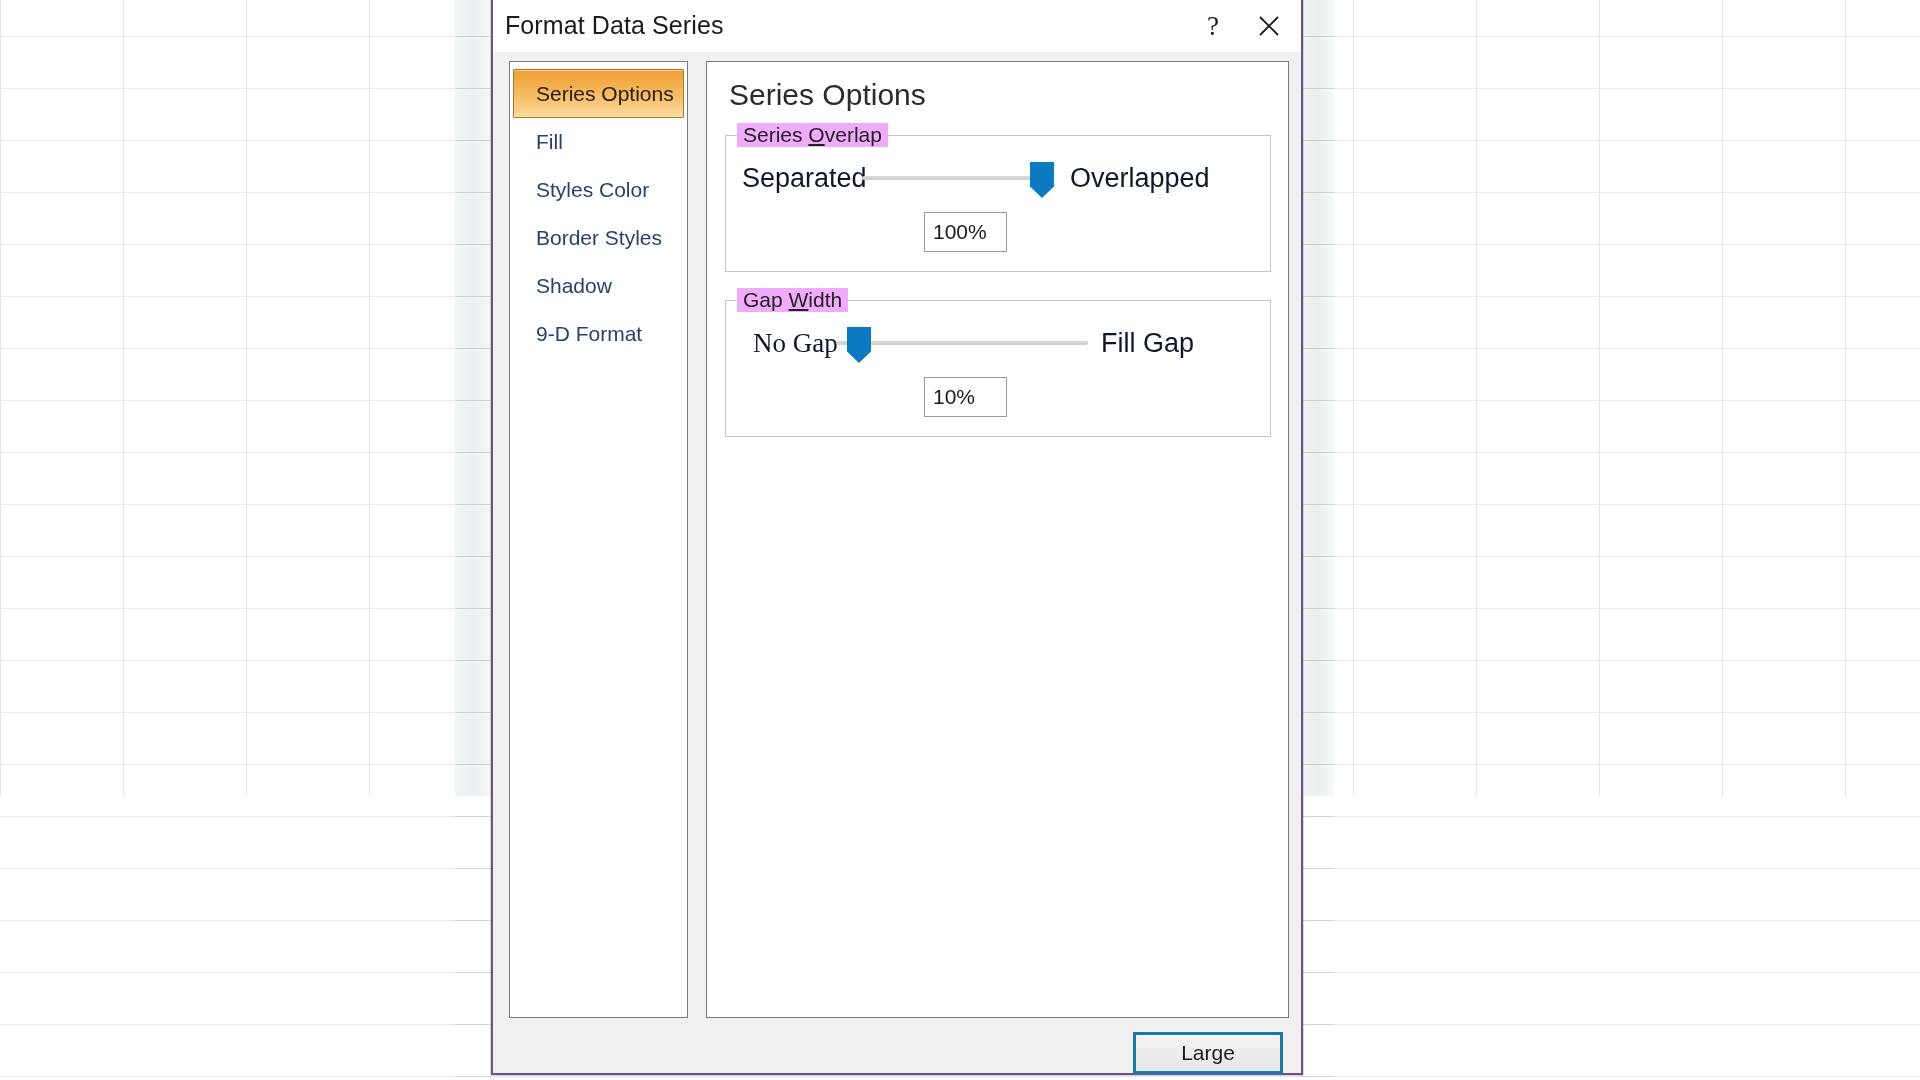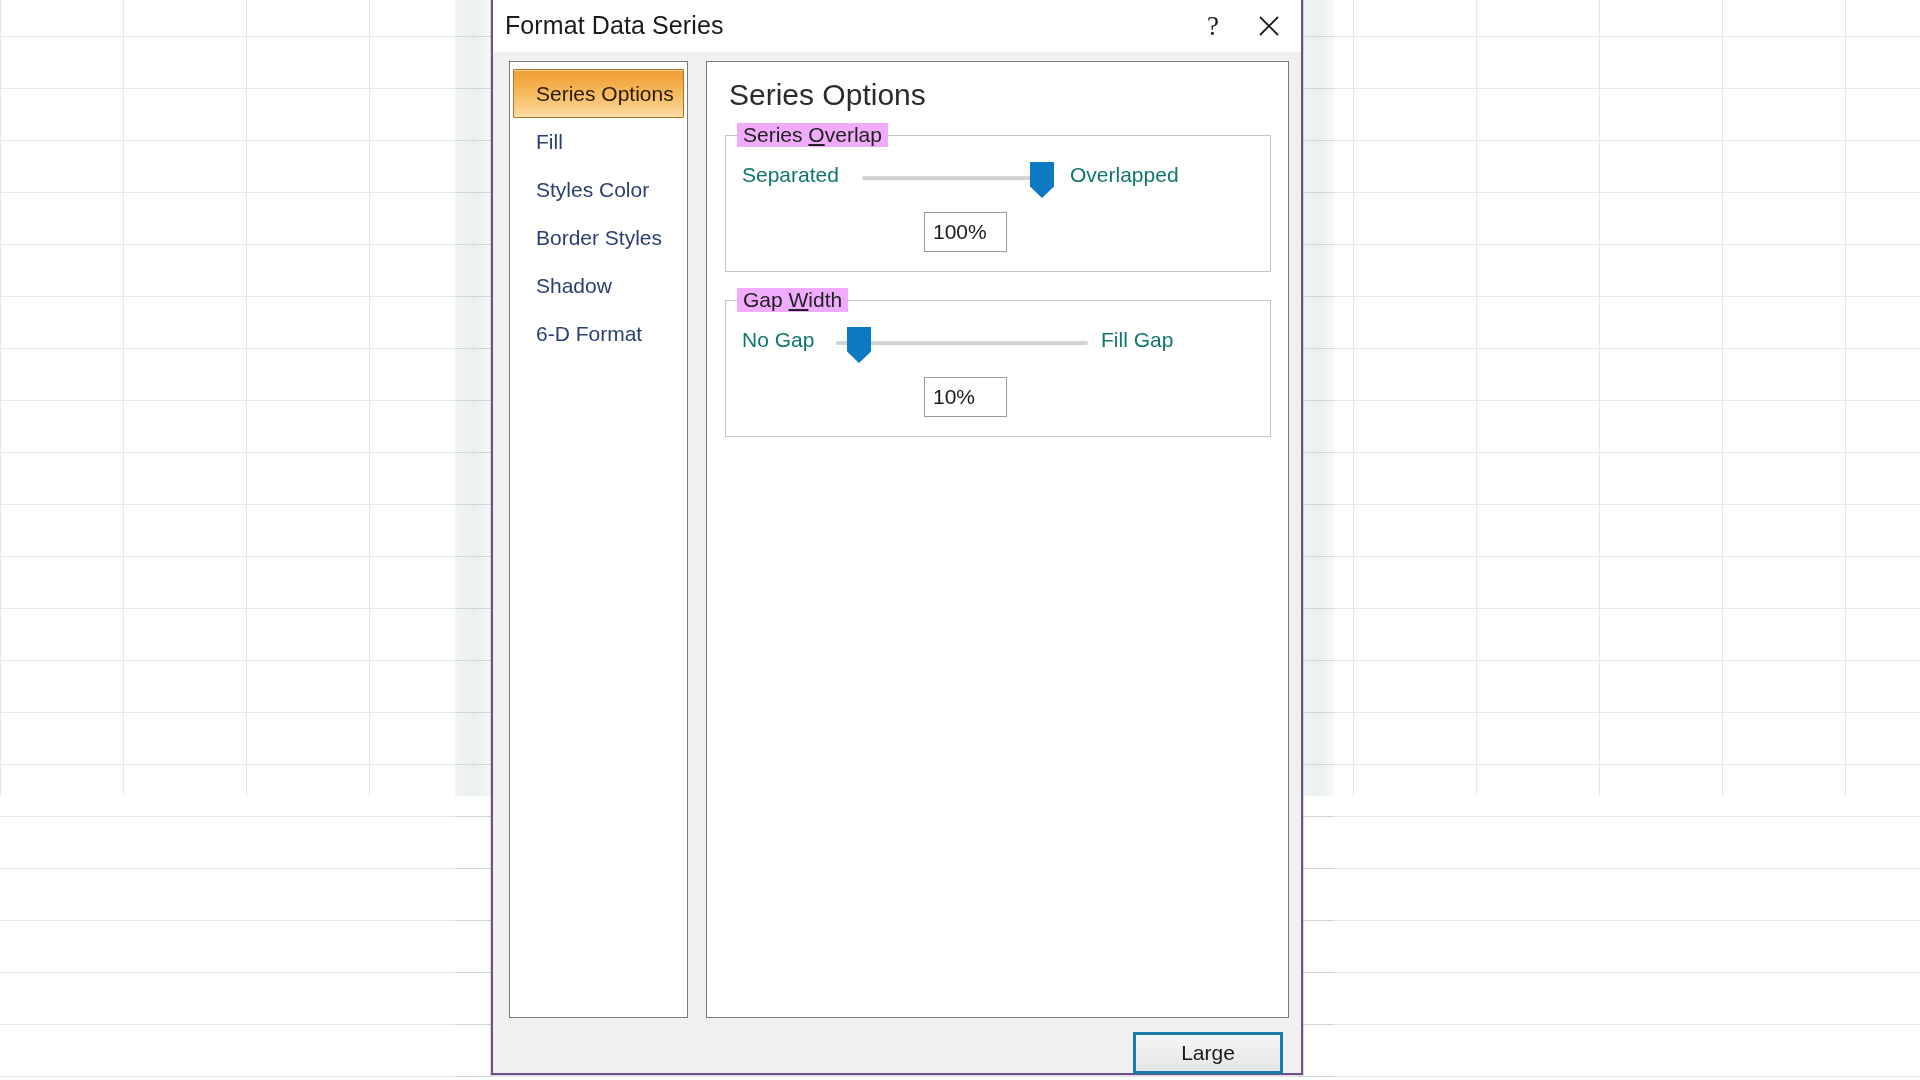--- a/index.html
+++ b/index.html
@@ -187,22 +187,22 @@
   .slider-row {
     position: absolute;
     left: 0;
     right: 0;
     height: 50px;
     display: block;
   }
   .slider-label {
     position: absolute;
     top: 10px;
-    font-size: 21px;
-    color: #0f766e;
+    font-size: 27px;
+    color: #0f172a;
     white-space: nowrap;
   }
   .slider-track-wrap {
     position: absolute;
     top: 0;
     height: 50px;
   }
   .slider-track {
     position: absolute;
     top: 23px;
@@ -408,21 +408,21 @@
       <div class="nav-item">
         <span>Styles Color</span>
       </div>
       <div class="nav-item">
         <span>Border Styles</span>
       </div>
       <div class="nav-item">
         <span>Shadow</span>
       </div>
       <div class="nav-item">
-        <span>6-D Format</span>
+        <span>9-D Format</span>
       </div>
     </div>
 
     <div class="content-panel">
 
       <div class="content-heading">Series Options</div>
 
       <div class="groupbox" style="left:18px; top:73px; width:546px; height:137px;">
         <div class="group-legend">
           <span>Series </span><span class="acc">O</span><span>verlap</span>
@@ -439,21 +439,21 @@
 
         <div class="spin-box" style="left:198px; top:76px;">100%</div>
       </div>
 
       <div class="groupbox" style="left:18px; top:238px; width:546px; height:137px;">
         <div class="group-legend">
           <span>Gap </span><span class="acc">W</span><span>idth</span>
         </div>
 
         <div class="slider-row" style="top:17px;">
-          <div class="slider-label" style="left:16px;">No Gap</div>
+          <div class="slider-label" style="left:27px;font-family:Liberation Serif, serif;">No Gap</div>
           <div class="slider-track-wrap" style="left:110px; width:252px;">
             <div class="slider-track"></div>
             <div class="slider-thumb" id="gap-thumb" style="left: 11px;"></div>
           </div>
           <div class="slider-label" style="left:375px;">Fill Gap</div>
         </div>
 
         <div class="spin-box" style="left:198px; top:76px;">10%</div>
       </div>
 

